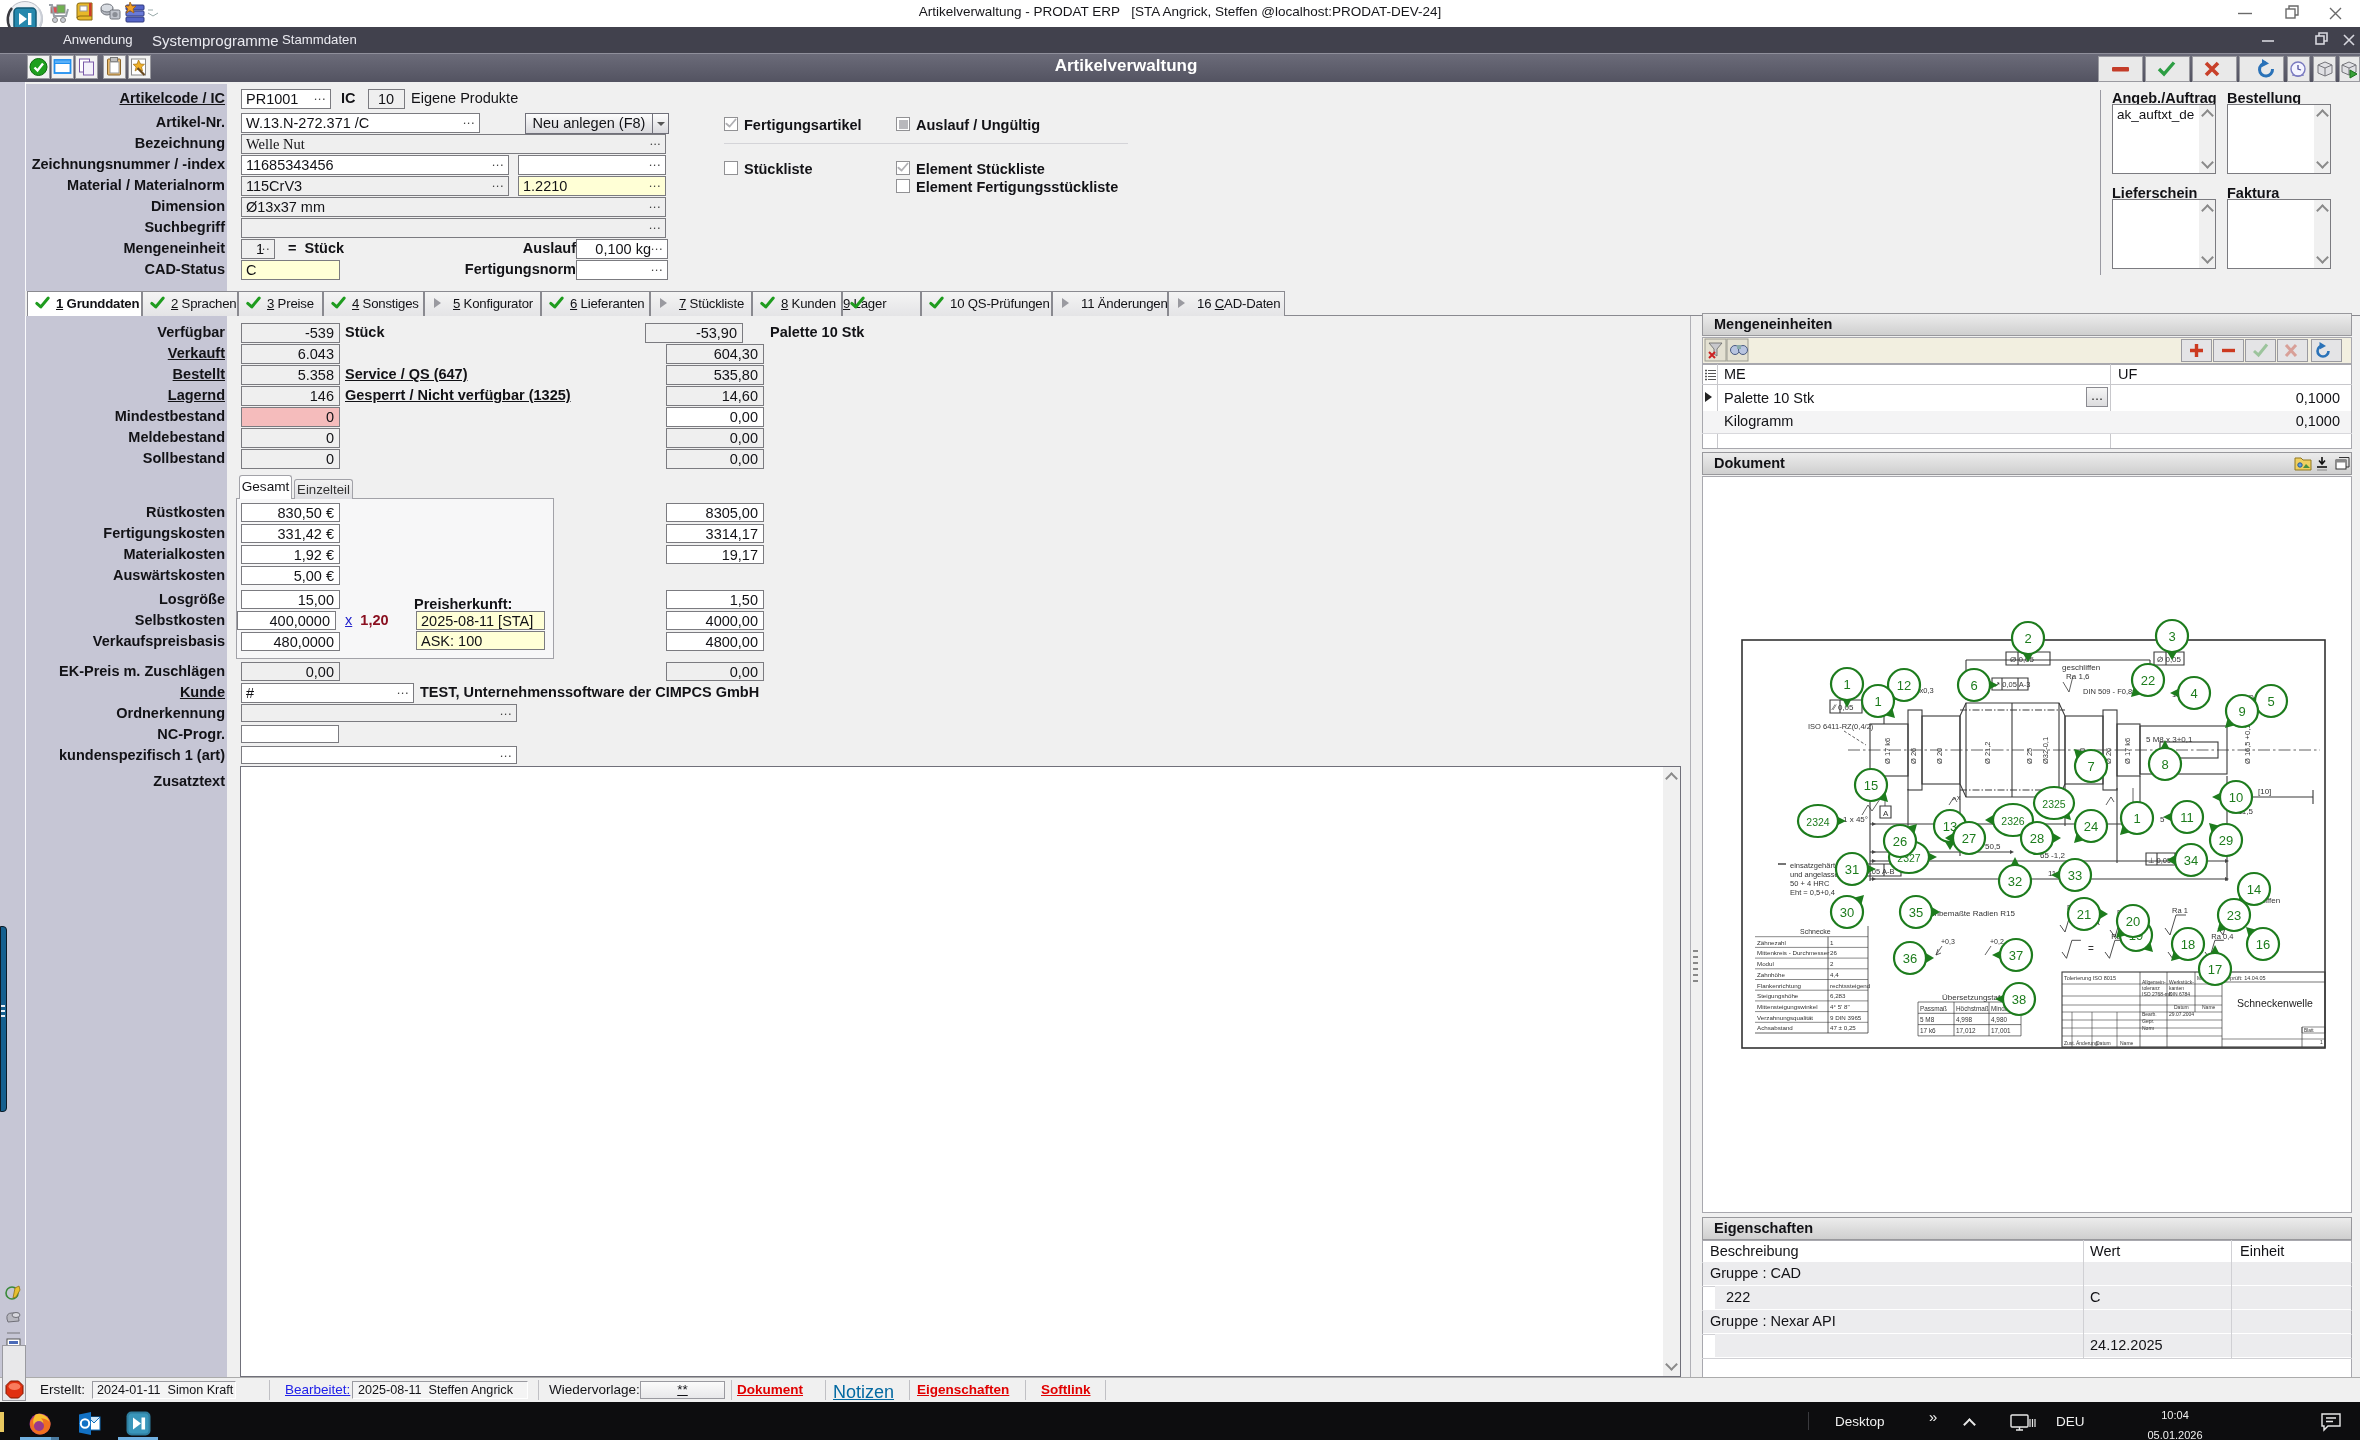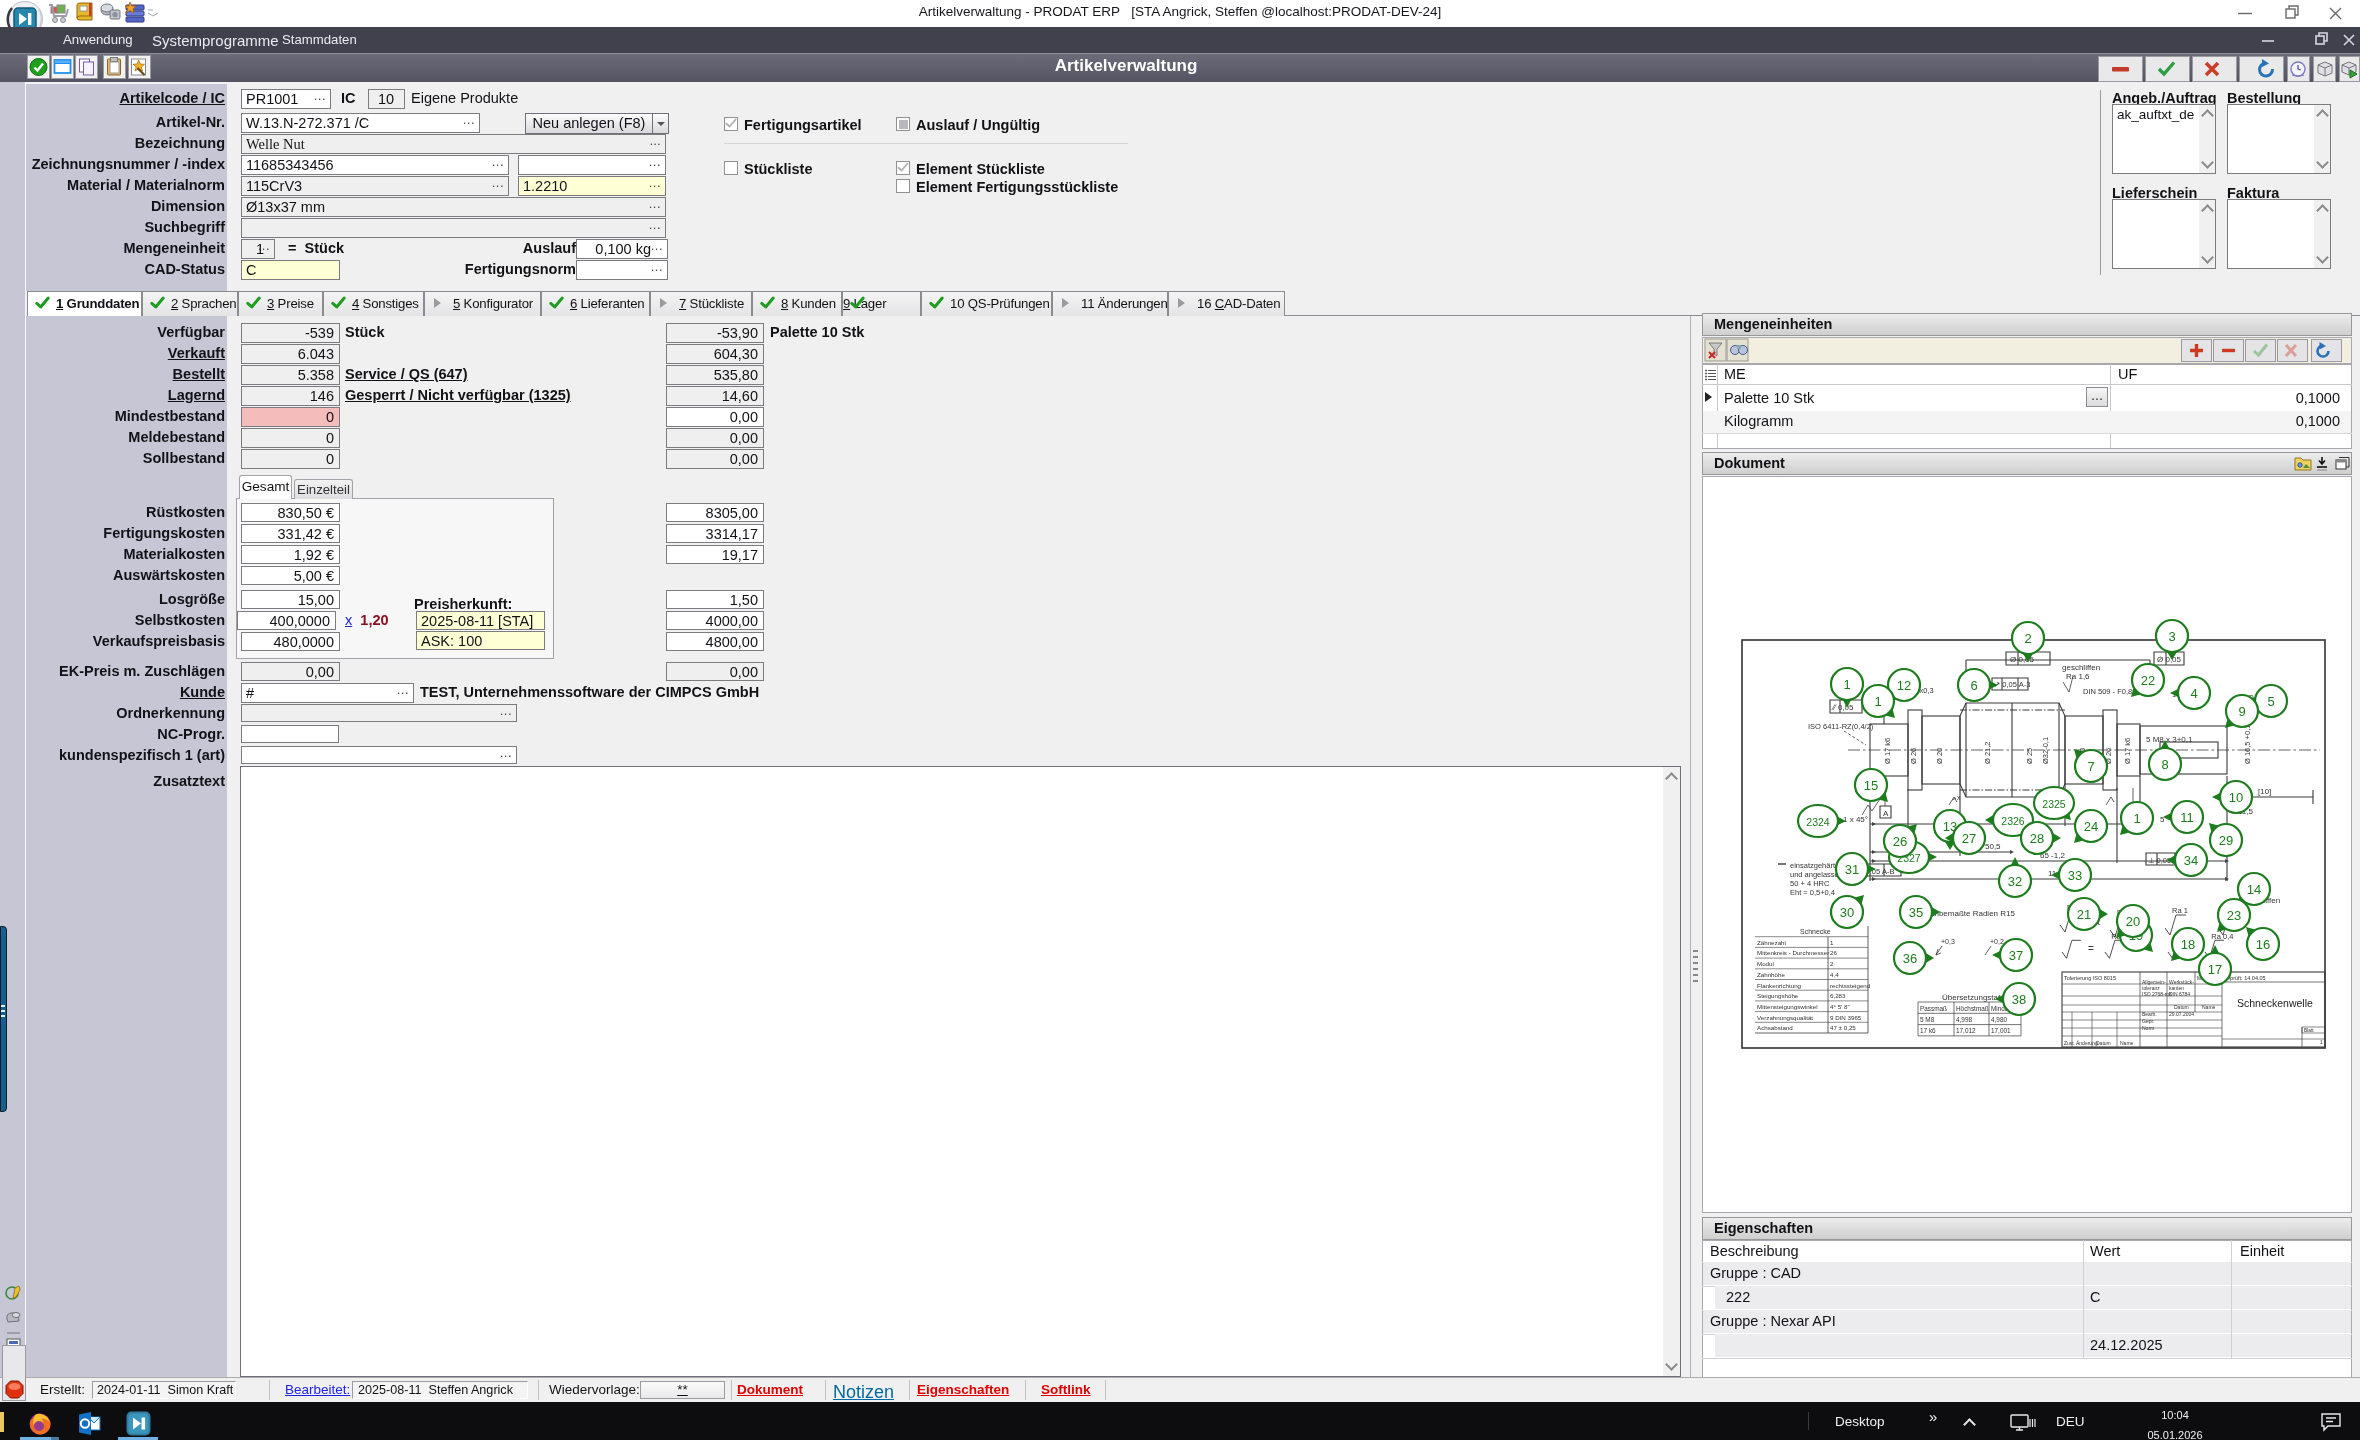--- a/index.html
+++ b/index.html
@@ -282,21 +282,21 @@
   </svg>
 <div class="a" style="left:1052px;top:291px;width:116px;height:25px;background:linear-gradient(#f4f4f4,#e4e4e6);border:1px solid #8a8a90;border-bottom:1px solid #8a8a90;border-bottom:none;font-weight:normal;line-height:24px;padding-left:28px;white-space:nowrap;overflow:hidden;font-size:13.2px;letter-spacing:-0.2px">11 Änderungen</div>
 <div class="a" style="left:1062px;top:298px;width:0;height:0;border:5px solid transparent;border-left:7px solid #9a9aa0"></div>
 <div class="a" style="left:1168px;top:291px;width:117px;height:25px;background:linear-gradient(#f4f4f4,#e4e4e6);border:1px solid #8a8a90;border-bottom:1px solid #8a8a90;border-bottom:none;font-weight:normal;line-height:24px;padding-left:28px;white-space:nowrap;overflow:hidden;font-size:13.2px;letter-spacing:-0.2px">16 <u>C</u>AD-Daten</div>
 <div class="a" style="left:1178px;top:298px;width:0;height:0;border:5px solid transparent;border-left:7px solid #9a9aa0"></div>
 <div class="a" style="left:1285px;top:315px;width:1075px;height:1px;background:#8a8a90"></div>
 <style>.pink{background:#f5bcbc}.w{background:#fff}</style>
 <div class="lbl" style="left:-195px;top:324px;width:420px;">Verfügbar</div>
 <div class="b b num ro" style="left:241px;top:323px;width:99px;height:20px;">-539</div>
 <div class="a" style="left:345px;top:324px;white-space:nowrap"><span style="font-weight:bold">Stück</span></div>
-<div class="b b num ro" style="left:666px;top:323px;width:98px;height:20px;padding-left:20px;">-53,90</div>
+<div class="b b num ro" style="left:645px;top:323px;width:98px;height:20px;padding-left:20px;">-53,90</div>
 <div class="lbl" style="left:-195px;top:345px;width:420px;"><span class="u">Verkauft</span></div>
 <div class="b b num ro" style="left:241px;top:344px;width:99px;height:20px;">6.043</div>
 <div class="b b num ro" style="left:666px;top:344px;width:98px;height:20px;">604,30</div>
 <div class="lbl" style="left:-195px;top:366px;width:420px;"><span class="u">Bestellt</span></div>
 <div class="b b num ro" style="left:241px;top:365px;width:99px;height:20px;">5.358</div>
 <div class="a" style="left:345px;top:366px;white-space:nowrap"><span class="u" style="font-weight:bold">Service / QS (647)</span></div>
 <div class="b b num ro" style="left:666px;top:365px;width:98px;height:20px;">535,80</div>
 <div class="lbl" style="left:-195px;top:387px;width:420px;"><span class="u">Lagernd</span></div>
 <div class="b b num ro" style="left:241px;top:386px;width:99px;height:20px;">146</div>
 <div class="a" style="left:345px;top:387px;white-space:nowrap"><span class="u" style="font-weight:bold">Gesperrt / Nicht verfügbar (1325)</span></div>

